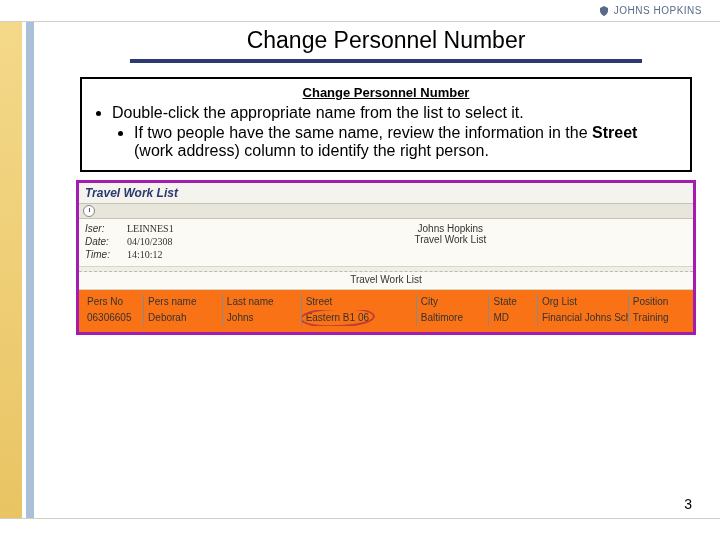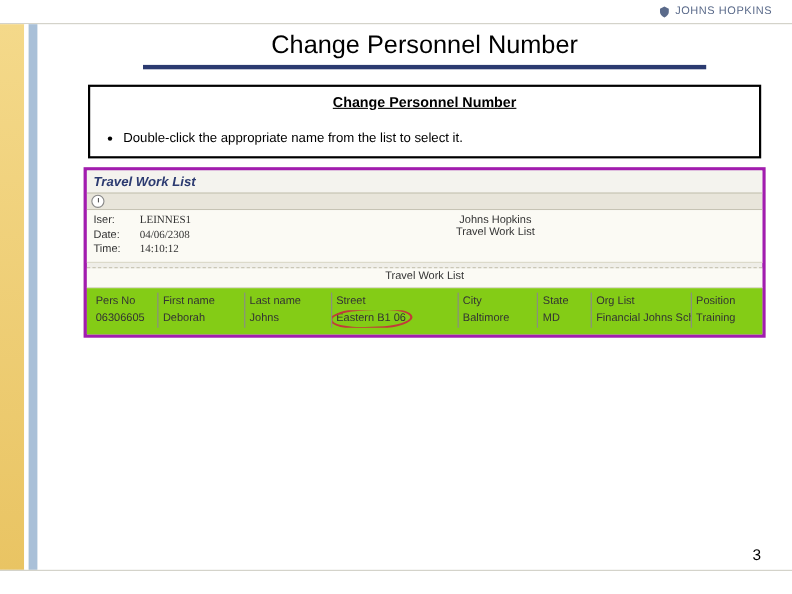--- a/index.html
+++ b/index.html
@@ -66,22 +66,22 @@
     margin: 0 6px 8px 6px;
     padding: 6px 10px 10px 10px;
   }
   .bb-head {
     text-align: center;
     font-size: 13px;
     font-weight: bold;
   }
   .bb-head .u { text-decoration: underline; }
   .bb-body {
-    font-size: 12px;
-    margin-top: 18px;
+    font-size: 16px;
+    margin-top: 4px;
   }
   .bb-body ul { margin: 0; padding-left: 20px; list-style: disc; }
   .bb-body ul ul { list-style: disc; padding-left: 22px; margin-top: 2px; }
   .sap-frame {
     border: 3px solid #a21caf;
     margin: 4px 2px 0 2px;
     background: #efeee8;
     font-size: 10px;
   }
   .sap-title {
@@ -116,41 +116,41 @@
   .sap-header-block {
     background: #fbfaf4;
     padding: 4px 6px 6px 6px;
     display: flex;
     gap: 40px;
     border-bottom: 1px solid #d9d6c6;
     position: relative;
   }
   .sap-kv-col { display: flex; flex-direction: column; gap: 2px; }
   .sap-kv { display: flex; gap: 8px; }
-  .sap-kv .k { min-width: 34px; color: #333; }
+  .sap-kv .k { min-width: 34px; color: #333; font-style: italic; }
   .sap-kv .v { color: #333; font-family: Liberation Serif, serif; }
   .sap-header-title {
     flex: 1;
     text-align: center;
     color: #333;
     align-self: flex-start;
   }
   .sap-hr {
     border-top: 1px dashed #bfbba7;
     margin-top: 4px;
   }
   .sap-caption-row {
     background: #fbfaf4;
     padding: 2px 6px 4px 6px;
     text-align: center;
     color: #333;
     border-bottom: 1px solid #d9d6c6;
   }
   .sap-grid {
-    background: #84cc16;
+    background: #f97316;
     padding: 4px 4px 6px 4px;
   }
   table.sap-table {
     width: 100%;
     border-collapse: collapse;
     table-layout: fixed;
   }
   table.sap-table th, table.sap-table td {
     border-left: 1px solid #8a8a8a;
     padding: 2px 4px;
@@ -210,40 +210,45 @@
   <div class="title-rule"></div>
 
   <div class="black-box">
     <div class="bb-head">
       <span class="u">Change Personnel Number</span><br>
     </div>
     <div class="bb-body">
       <ul>
         <li>
           <span>Double-click the appropriate name from the list to select it.</span>
+          <ul>
+            <li>
+              <span>If two people have the same name, review the information in the </span><strong>Street</strong><span> (work address) column to identify the right person.</span>
+            </li>
+          </ul>
         </li>
       </ul>
     </div>
   </div>
 
   <div class="sap-frame">
     <div class="sap-title">Travel Work List</div>
     <div class="sap-toolbar">
       <span class="clock"></span>
     </div>
 
     <div class="sap-header-block">
       <div class="sap-kv-col">
         <div class="sap-kv">
             <span class="k">Iser:</span>
             <span class="v">LEINNES1</span>
           </div>
         <div class="sap-kv">
             <span class="k">Date:</span>
-            <span class="v">04/06/2308</span>
+            <span class="v">04/10/2308</span>
           </div>
         <div class="sap-kv">
             <span class="k">Time:</span>
             <span class="v">14:10:12</span>
           </div>
       </div>
       <div class="sap-header-title">
         <div>Johns Hopkins</div>
         <div>Travel Work List</div>
       </div>
@@ -259,21 +264,21 @@
             <col style="width:13%">
             <col style="width:19%">
             <col style="width:12%">
             <col style="width:8%">
             <col style="width:15%">
             <col style="width:10%">
         </colgroup>
         <thead>
           <tr>
             <th>Pers No</th>
-            <th>First name</th>
+            <th>Pers name</th>
             <th>Last name</th>
             <th>Street</th>
             <th>City</th>
             <th>State</th>
             <th>Org List</th>
             <th>Position</th>
           </tr>
         </thead>
         <tbody>
           <tr>

